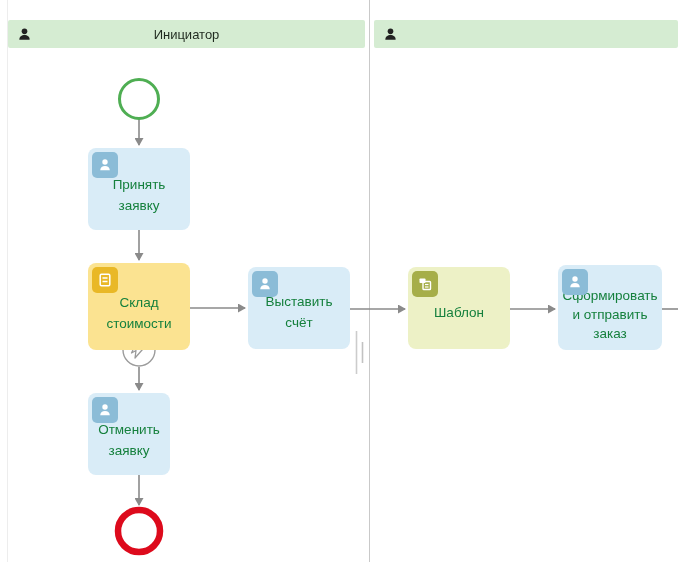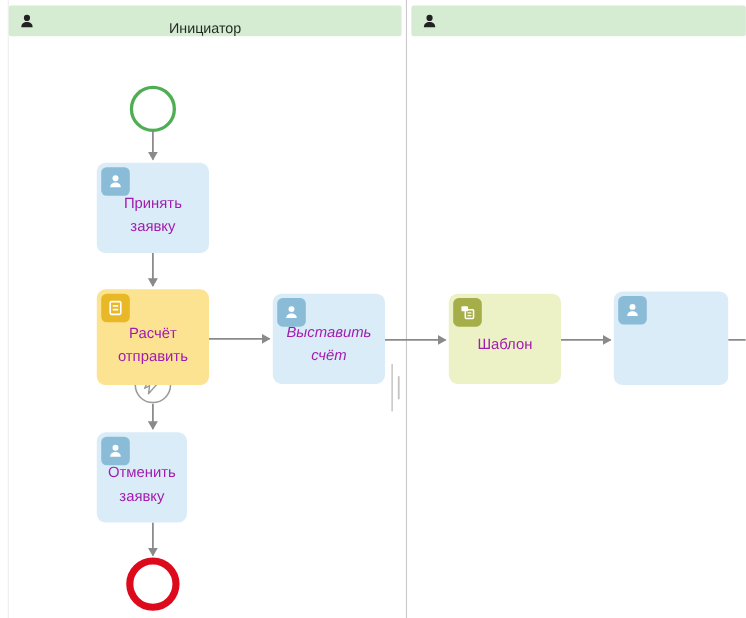--- a/index.html
+++ b/index.html
@@ -6,31 +6,31 @@
   body{
     width:678px;height:562px;position:relative;background:#ffffff;
     font-family:"Liberation Sans","DejaVu Sans",sans-serif;
     overflow:hidden;
   }
   .canvas{position:absolute;inset:0;width:678px;height:562px;}
   .lane-left-border{position:absolute;left:7px;top:0;width:1px;height:562px;background:#ededed;}
   .pool-divider{position:absolute;left:369px;top:0;width:1px;height:562px;background:#c9c9c9;}
 
   .lane-header{
-    position:absolute;top:5px;height:28px;background:#d5ecd2;
-    display:flex;align-items:flex-end;border-radius:2px;
+    position:absolute;top:20px;height:28px;background:#d5ecd2;
+    display:flex;align-items:center;border-radius:2px;
   }
   .lane-header .hicon{position:absolute;left:9px;top:7px;width:15px;height:15px;}
   .lane-title{flex:1;text-align:center;font-size:13px;color:#1f2a1f;}
   .lane-header.lane2 .lane-title{text-align:right;padding-right:22px;}
 
   .task{
     position:absolute;border-radius:8px;
     display:flex;align-items:center;justify-content:center;text-align:center;
-    font-size:13.5px;line-height:21px;color:#a21caf;
+    font-size:13.5px;line-height:21px;color:#15803d;
     box-sizing:border-box;padding:14px 3px 2px 3px;
   }
   .task.blue{background:#d9ecf7;}
   .task.yellow{background:#fbe391;}
   .task.olive{background:#edf1c6;}
   .badge{
     position:absolute;top:4px;left:4px;width:26px;height:26px;border-radius:5px;
     display:flex;align-items:center;justify-content:center;
   }
   .badge.blue{background:#8bbcd7;}
@@ -103,24 +103,24 @@
   </div>
 
   <div class="task yellow" style="left:88px;top:263px;width:102px;height:87px;">
     <div class="badge gold">
       <svg width="16" height="16" viewBox="0 0 16 16">
         <rect x="3.2" y="2.2" width="9.6" height="11.6" rx="1.2" fill="none" stroke="#fff" stroke-width="1.5"></rect>
         <line x1="5.5" y1="6" x2="10.5" y2="6" stroke="#fff" stroke-width="1.5"></line>
         <line x1="5.5" y1="9.5" x2="10.5" y2="9.5" stroke="#fff" stroke-width="1.5"></line>
       </svg>
     </div>
-    <span>Расчёт отправить</span>
+    <span>Склад стоимости</span>
   </div>
 
-  <div class="task blue" style="left:248px;top:267px;width:102px;height:82px;padding-top:10px;font-style:italic;">
+  <div class="task blue" style="left:248px;top:267px;width:102px;height:82px;padding-top:10px;">
     <div class="badge blue">
       <svg width="16" height="16" viewBox="0 0 16 16">
         <circle cx="8" cy="5" r="2.7" fill="#fff"></circle>
         <path d="M3.2 13.2 c0-2.9 2.2-4.3 4.8-4.3 s4.8 1.4 4.8 4.3 z" fill="#fff"></path>
       </svg>
     </div>
     <span>Выставить счёт</span>
   </div>
 
   <div class="task blue" style="left:88px;top:393px;width:82px;height:82px;">
@@ -145,15 +145,16 @@
     <span>Шаблон</span>
   </div>
 
   <div class="task blue" style="left:558px;top:265px;width:104px;height:85px;line-height:19px;padding-top:16px;">
     <div class="badge blue">
       <svg width="16" height="16" viewBox="0 0 16 16">
         <circle cx="8" cy="5" r="2.7" fill="#fff"></circle>
         <path d="M3.2 13.2 c0-2.9 2.2-4.3 4.8-4.3 s4.8 1.4 4.8 4.3 z" fill="#fff"></path>
       </svg>
     </div>
+    <span>Сформировать и отправить заказ</span>
   </div>
 
 </div>
 
 </body></html>

